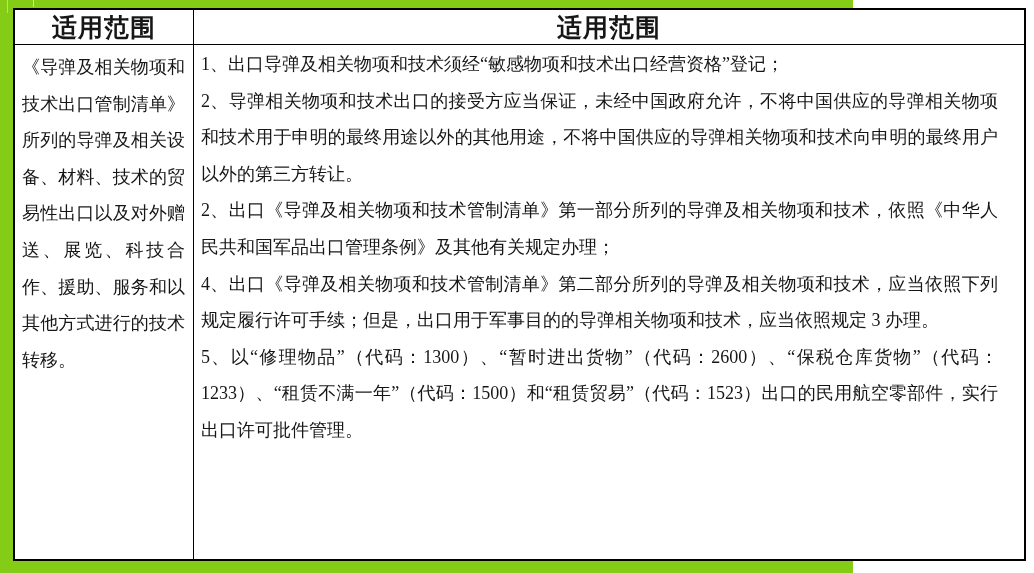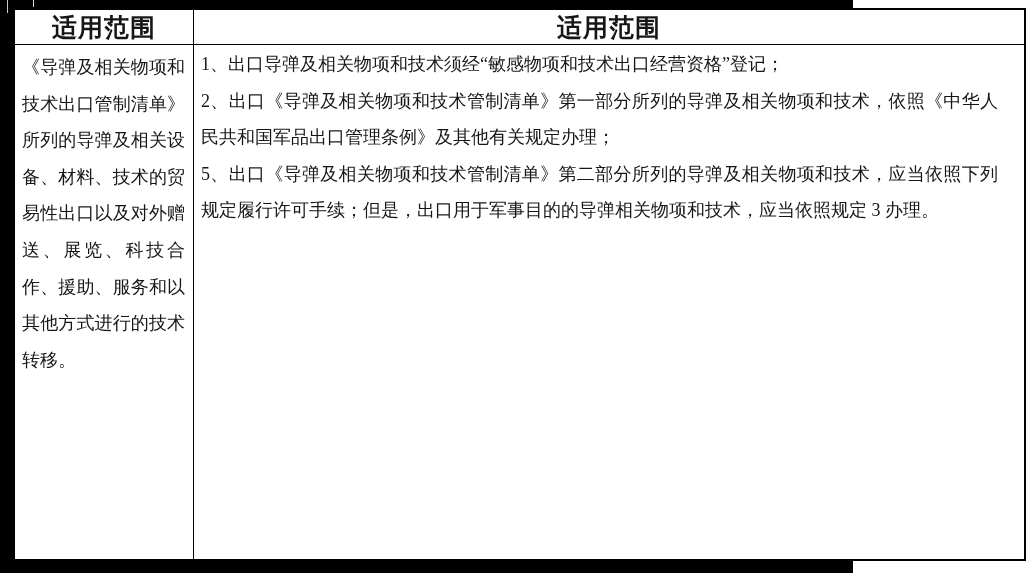--- a/index.html
+++ b/index.html
@@ -3,21 +3,21 @@
 <meta charset="utf-8">
 <style>
   html,body { margin:0; padding:0; }
   body {
     width:1034px; height:573px;
     background:#ffffff;
     font-family:"Liberation Serif","DejaVu Serif",serif;
     color:#161616;
     overflow:hidden;
   }
-  .page { position:relative; width:853px; height:573px; background:#000000; }
+  .page { position:relative; width:853px; height:573px; background:#84cc16; }
 
   
   .artifact { position:absolute; background:#c9c9c9; }
   .a1 { left:7px;  top:0; width:1px; height:13px; }
   .a2 { left:33px; top:0; width:1px; height:7px; background:#d8d8d8; }
 
   .doc-table {
     position:absolute; left:13px; top:8px;
     width:1013px; height:553px;
     border:2px solid #000;
@@ -62,18 +62,20 @@
     <div class="cell head col2">
       <span>适用范围</span>
     </div>
 
     <div class="cell body col1">
       <p class="para">《导弹及相关物项和技术出口管制清单》所列的导弹及相关设备、材料、技术的贸易性出口以及对外赠送、展览、科技合作、援助、服务和以其他方式进行的技术转移。</p>
     </div>
 
     <div class="cell body col2">
       <p class="para">1、出口导弹及相关物项和技术须经“敏感物项和技术出口经营资格”登记；</p>
+      <p class="para">2、导弹相关物项和技术出口的接受方应当保证，未经中国政府允许，不将中国供应的导弹相关物项和技术用于申明的最终用途以外的其他用途，不将中国供应的导弹相关物项和技术向申明的最终用户以外的第三方转让。</p>
       <p class="para">2、出口《导弹及相关物项和技术管制清单》第一部分所列的导弹及相关物项和技术，依照《中华人民共和国军品出口管理条例》及其他有关规定办理；</p>
-      <p class="para">5、出口《导弹及相关物项和技术管制清单》第二部分所列的导弹及相关物项和技术，应当依照下列规定履行许可手续；但是，出口用于军事目的的导弹相关物项和技术，应当依照规定 3 办理。</p>
+      <p class="para">4、出口《导弹及相关物项和技术管制清单》第二部分所列的导弹及相关物项和技术，应当依照下列规定履行许可手续；但是，出口用于军事目的的导弹相关物项和技术，应当依照规定 3 办理。</p>
+      <p class="para">5、以“修理物品”（代码：1300）、“暂时进出货物”（代码：2600）、“保税仓库货物”（代码：1233）、“租赁不满一年”（代码：1500）和“租赁贸易”（代码：1523）出口的民用航空零部件，实行出口许可批件管理。</p>
     </div>
 
   </div>
 </div>
 
 </body></html>

